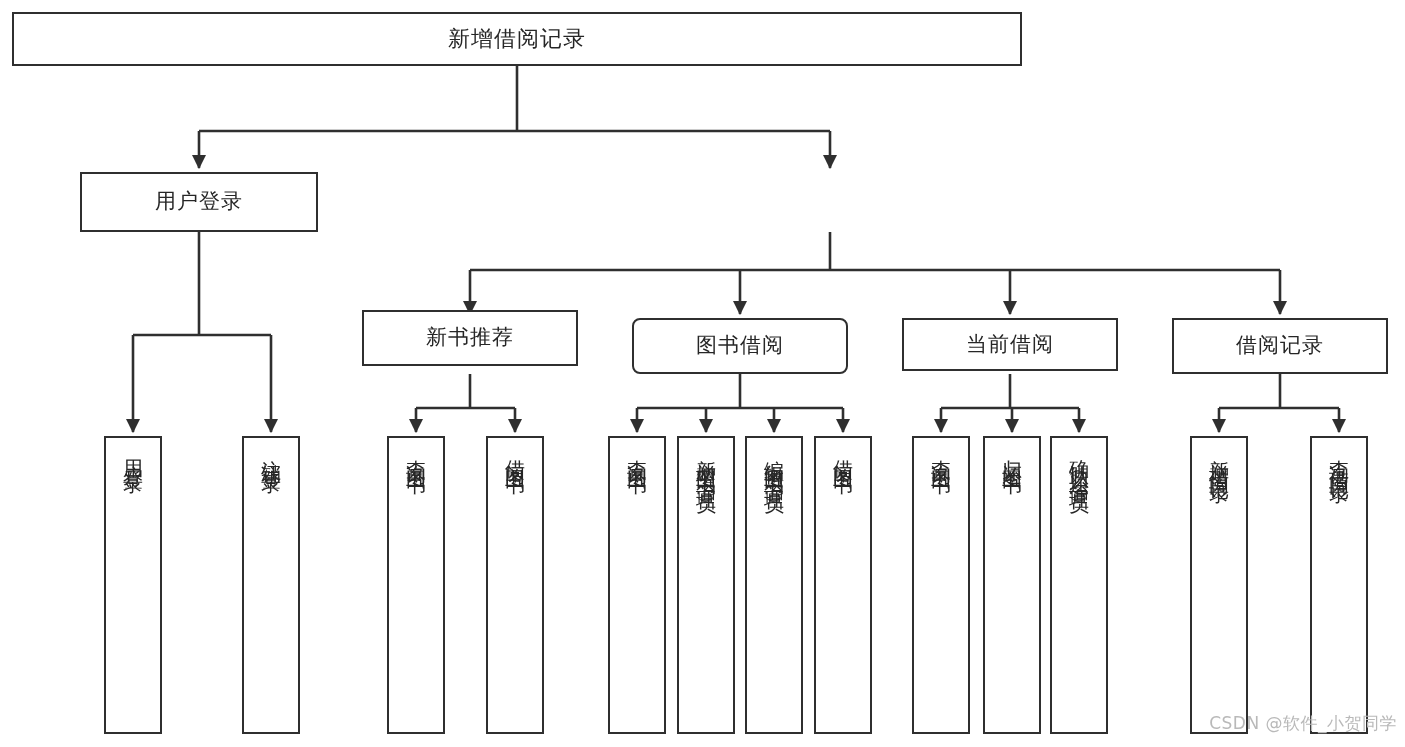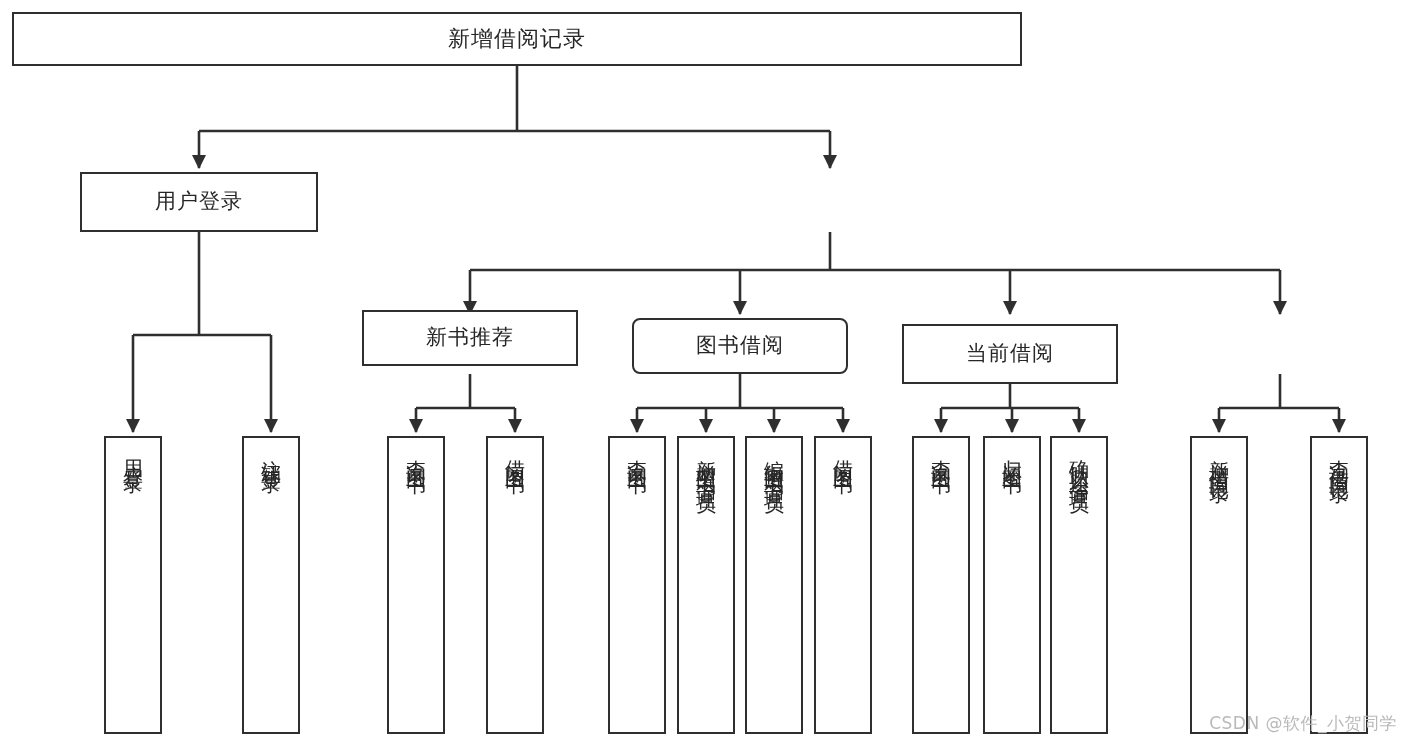--- a/index.html
+++ b/index.html
@@ -128,22 +128,25 @@
   <div class="node h" id="node-user-login" style="left: 80px; top: 172px; width: 238px; height: 60px;">
     <span>用户登录</span>
   </div>
 
   <div class="node h" id="node-new-book-recommend" style="left: 362px; top: 310px; width: 216px; height: 56px;">
     <span>新书推荐</span>
   </div>
   <div class="node h" id="node-book-borrow" style="left: 632px; top: 318px; width: 216px; height: 56px; border-radius: 8px;">
     <span>图书借阅</span>
   </div>
-  <div class="node h" id="node-current-borrow" style="left: 902px; top: 318px; width: 216px; height: 60px; margin-top: 6px;">
+  <div class="node h" id="node-current-borrow" style="left: 902px; top: 318px; width: 216px; height: 53px;">
     <span>当前借阅</span>
+  </div>
+  <div class="node h" id="node-borrow-record" style="left: 1172px; top: 318px; width: 216px; height: 56px;">
+    <span>借阅记录</span>
   </div>
 
   <div class="node v" id="leaf-user-login" style="left: 104px; top: 436px; width: 58px; height: 298px;">
     <span class="vtext">用户登录</span>
   </div>
   <div class="node v" id="leaf-logout" style="left: 242px; top: 436px; width: 58px; height: 298px;">
     <span class="vtext">注销登录</span>
   </div>
   <div class="node v" id="leaf-query-book-1" style="left: 387px; top: 436px; width: 58px; height: 298px;">
     <span class="vtext">查询图书</span>

